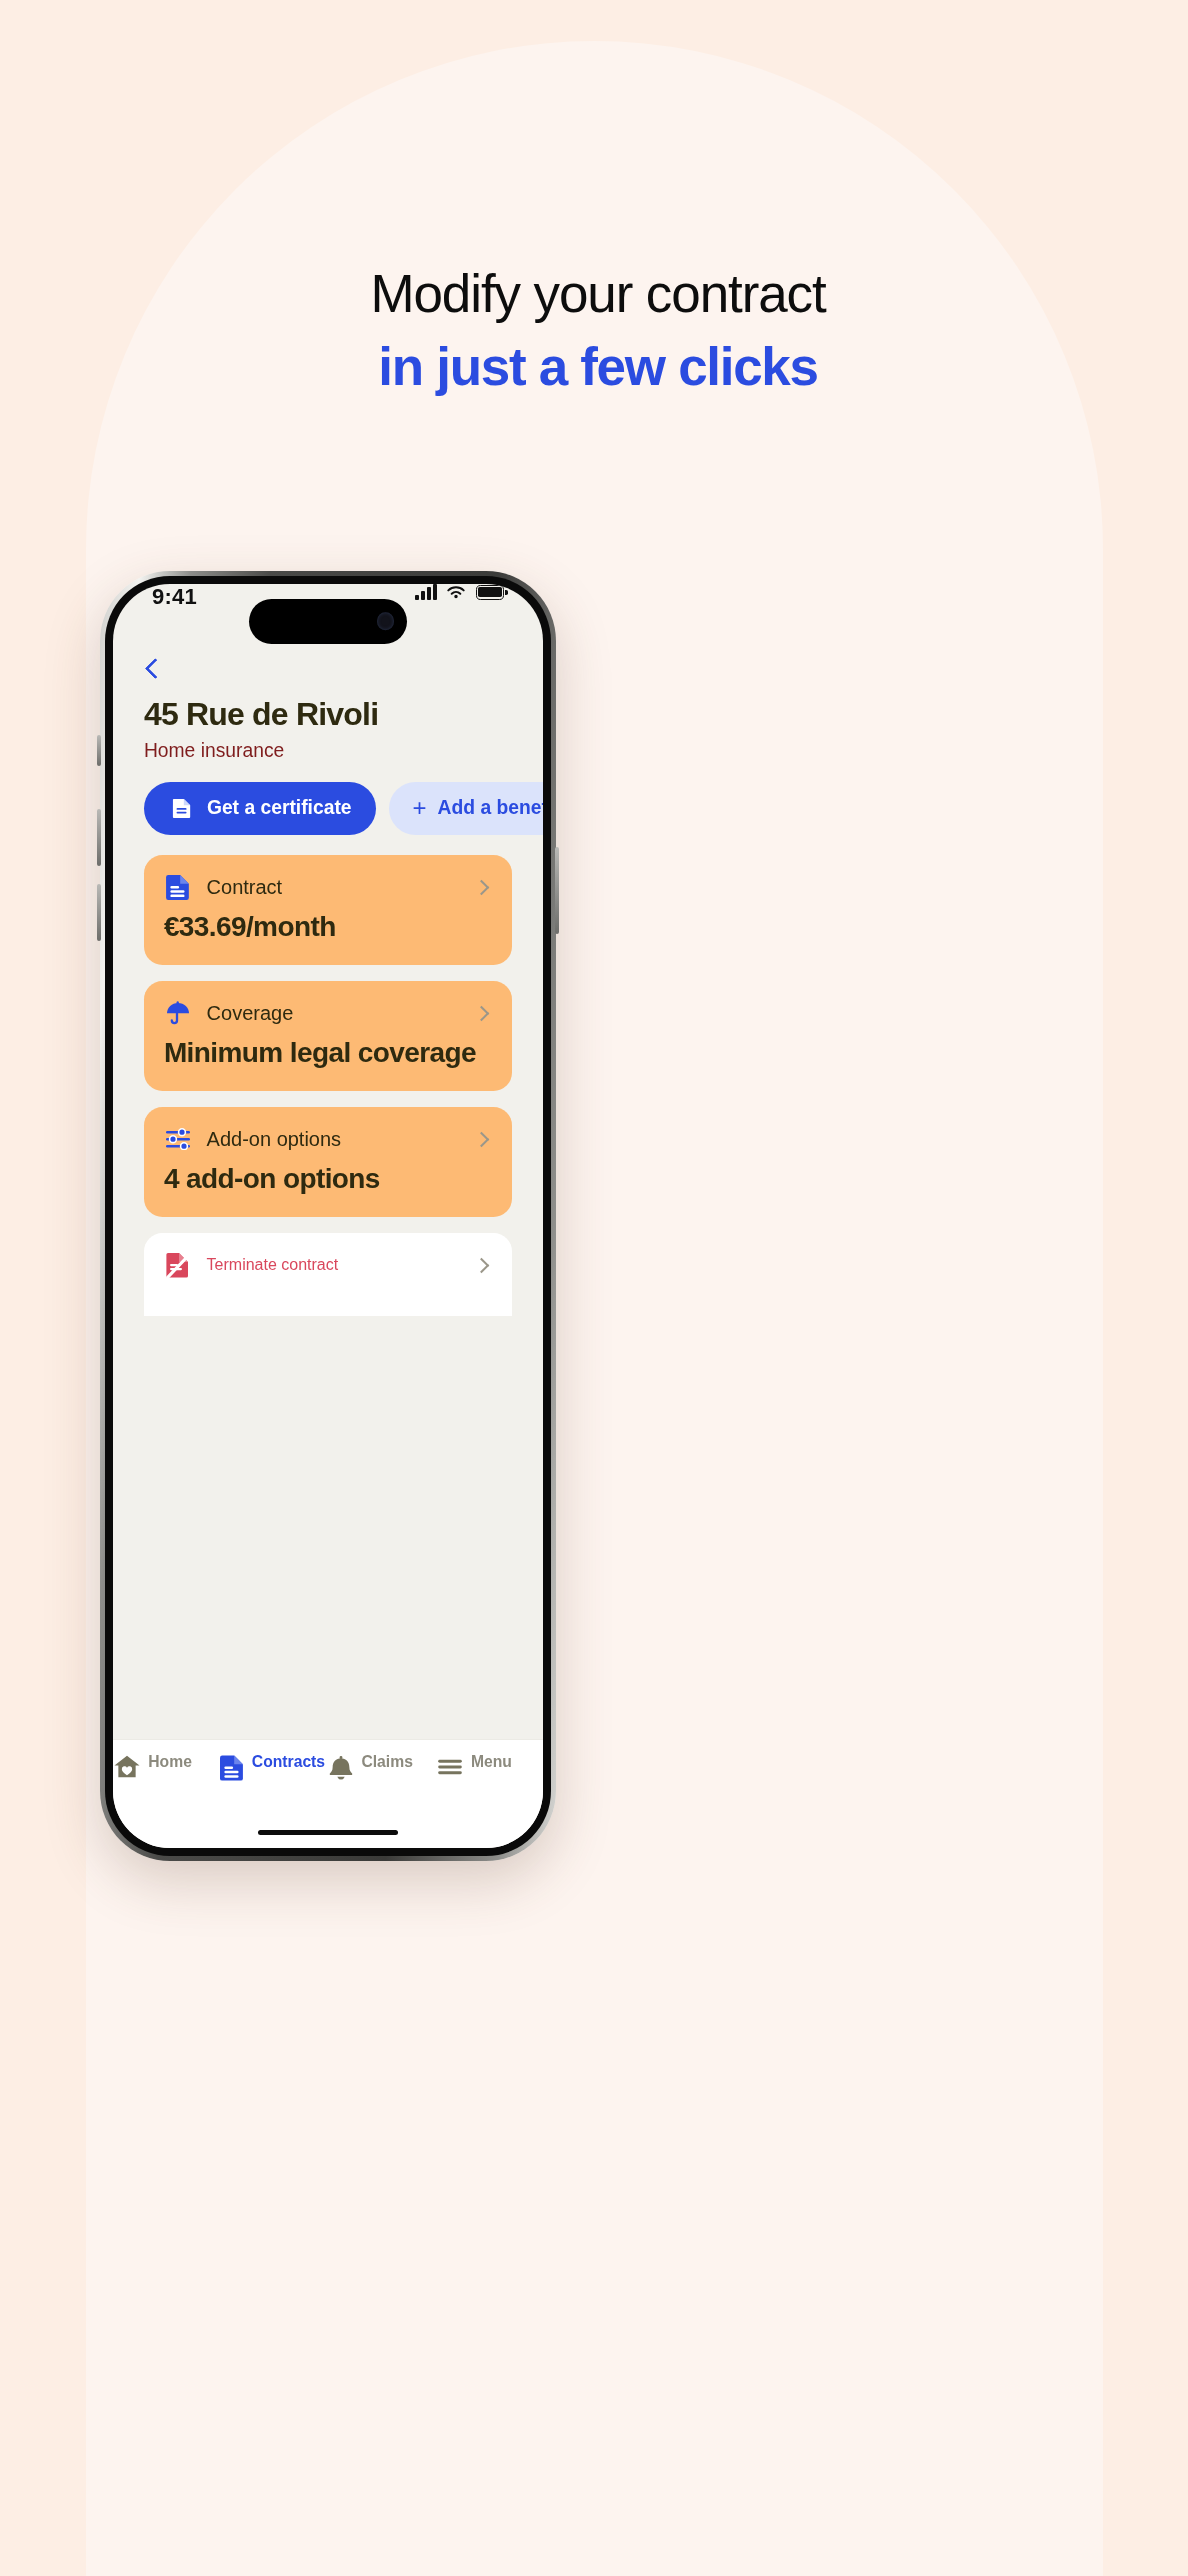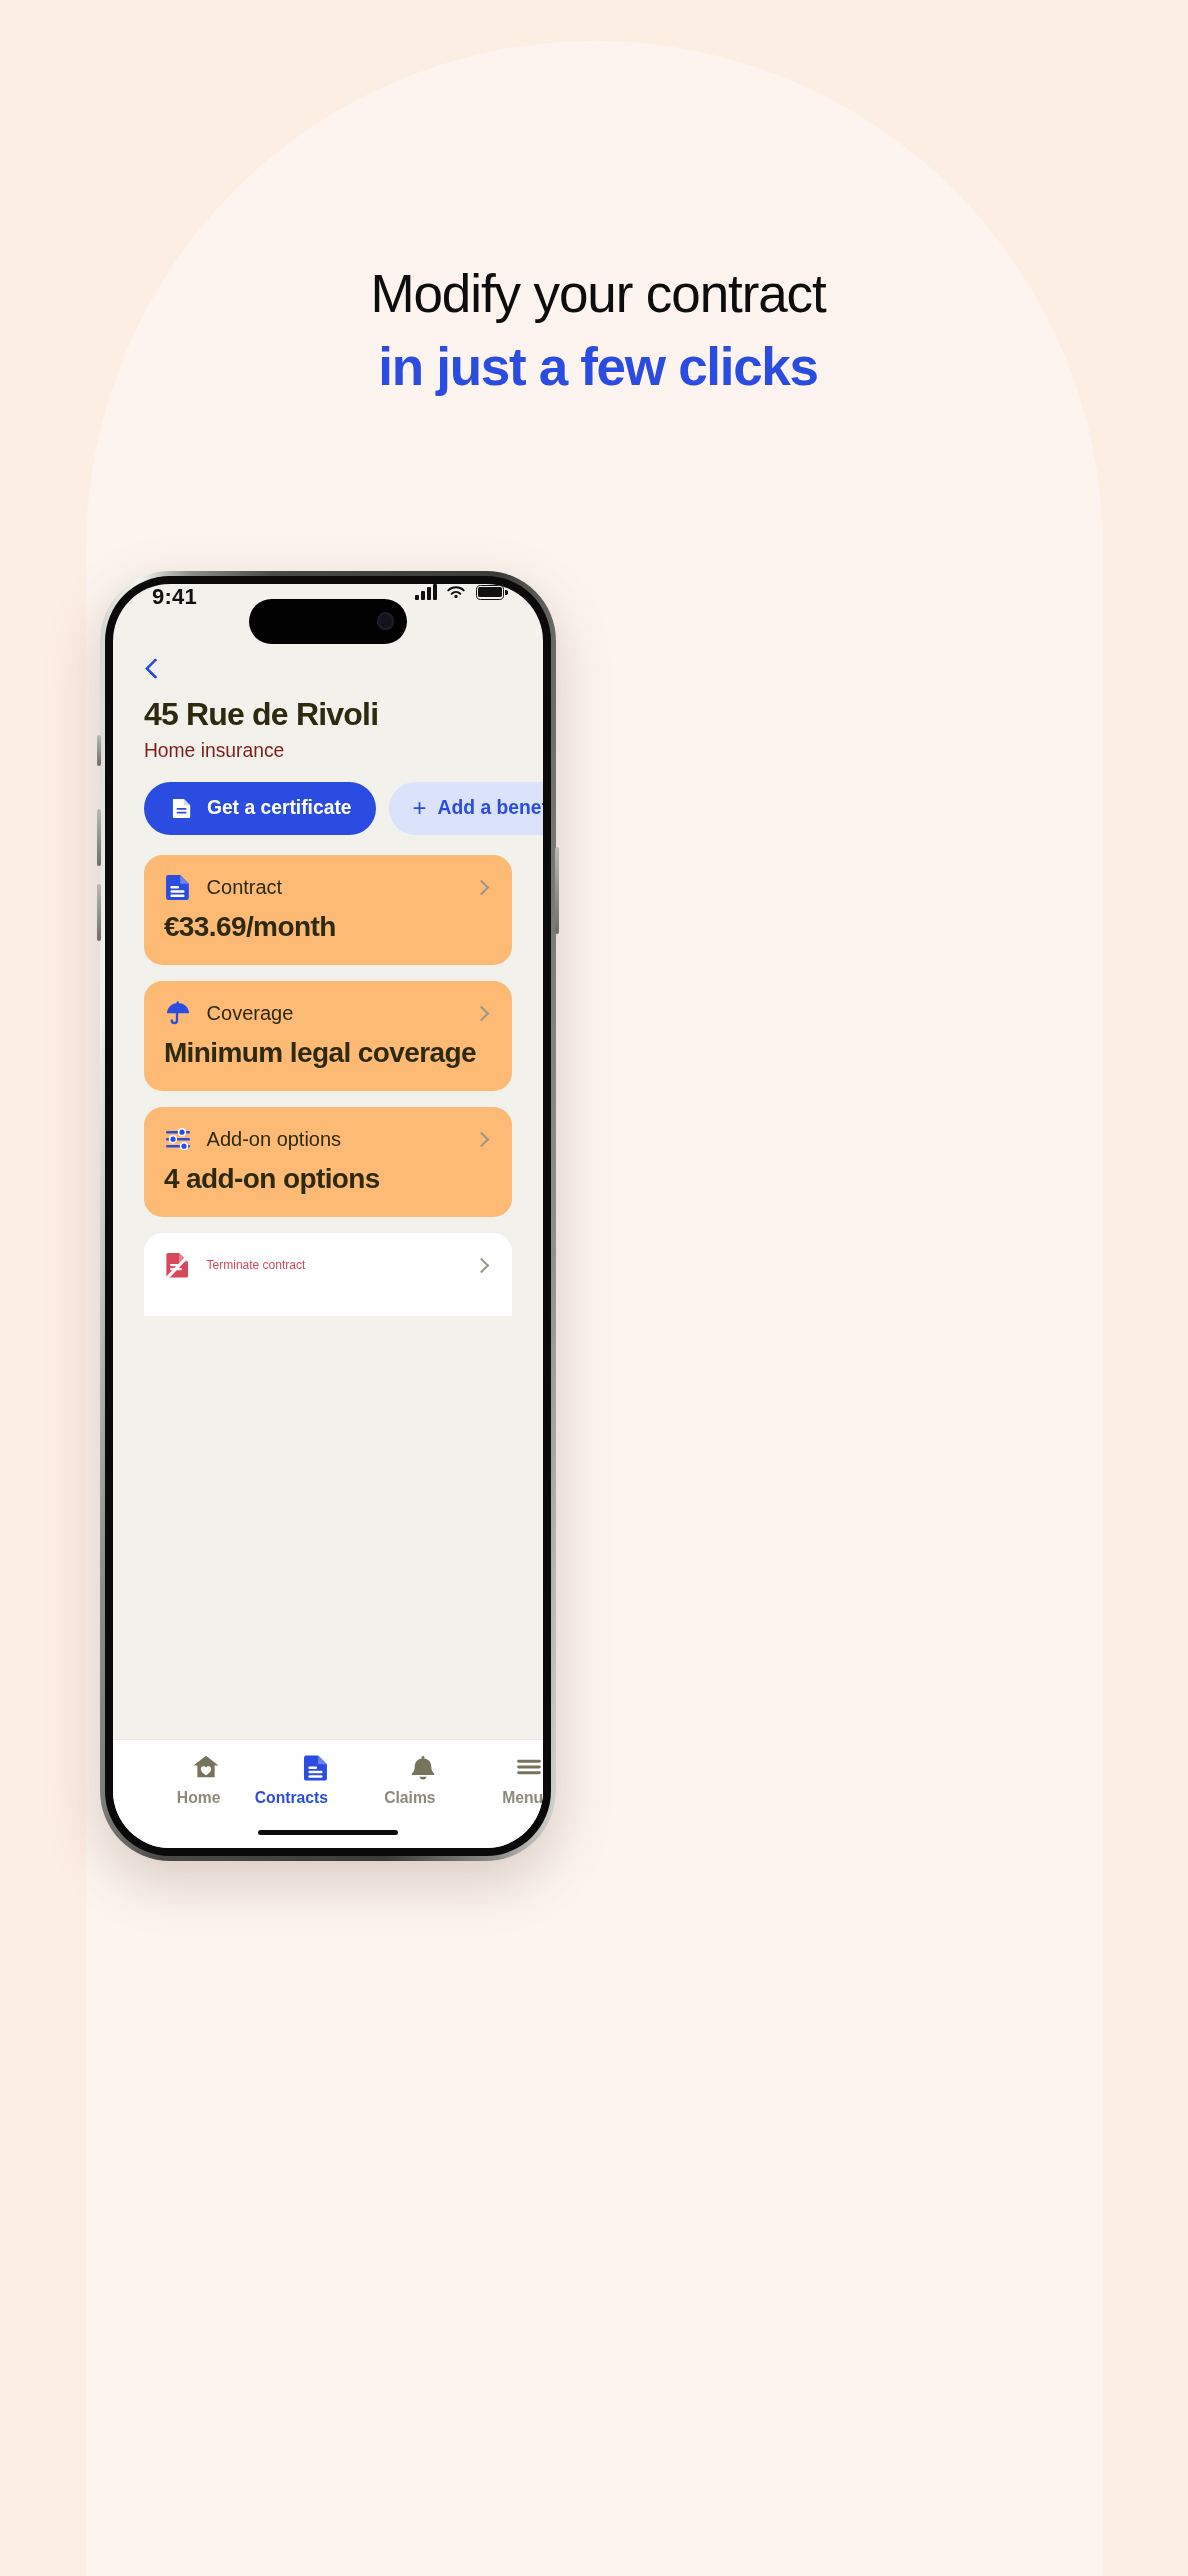--- a/index.html
+++ b/index.html
@@ -185,36 +185,36 @@
   .icon-box { width:28px; height:28px; flex:0 0 auto;
               display:flex; align-items:center; justify-content:center; }
   .icon-box svg { display:block; }
 
   
   #terminate-card {
     background:#fff; border-radius:18.4px 18.4px 0 0;
     margin:0 31px; padding:18.4px 20px 37px;
     display:flex; align-items:center; gap:14.7px; cursor:pointer;
   }
-  #terminate-label { font-size:12px; color:#d9475c; flex:1; }
+  #terminate-label { font-size:16px; color:#d9475c; flex:1; }
   #terminate-chevron {
     width:11px; height:11px; border-right:2.8px solid #9b978a;
     border-top:2.8px solid #9b978a; transform:rotate(45deg); margin-right:5.5px;
   }
 
   
   #tab-bar {
     position:absolute; left:0; right:0; bottom:0;
     height:109px;
     background:#fff;
     display:flex; align-items:flex-start;
     padding-top:13px;
     border-top:0.9px solid #ecebe5;
   }
-  .tab { flex:1; display:flex; flex-direction:column; align-items:flex-end; gap:7.4px; cursor:pointer; }
+  .tab { flex:1; display:flex; flex-direction:row; align-items:flex-start; gap:7.4px; cursor:pointer; }
   .tab-label { font-size:15.7px; font-weight:600; color:#8c8a7e; }
   .tab.active .tab-label { color:#2b4ce0; }
   .tab-icon { height:28.6px; display:flex; align-items:center; justify-content:center; }
 
   #home-indicator {
     position:absolute; left:50%; transform:translateX(-50%);
     bottom:13px; width:140px; height:5.5px; border-radius:2.8px;
     background:#0c0c0c;
   }
 </style>

